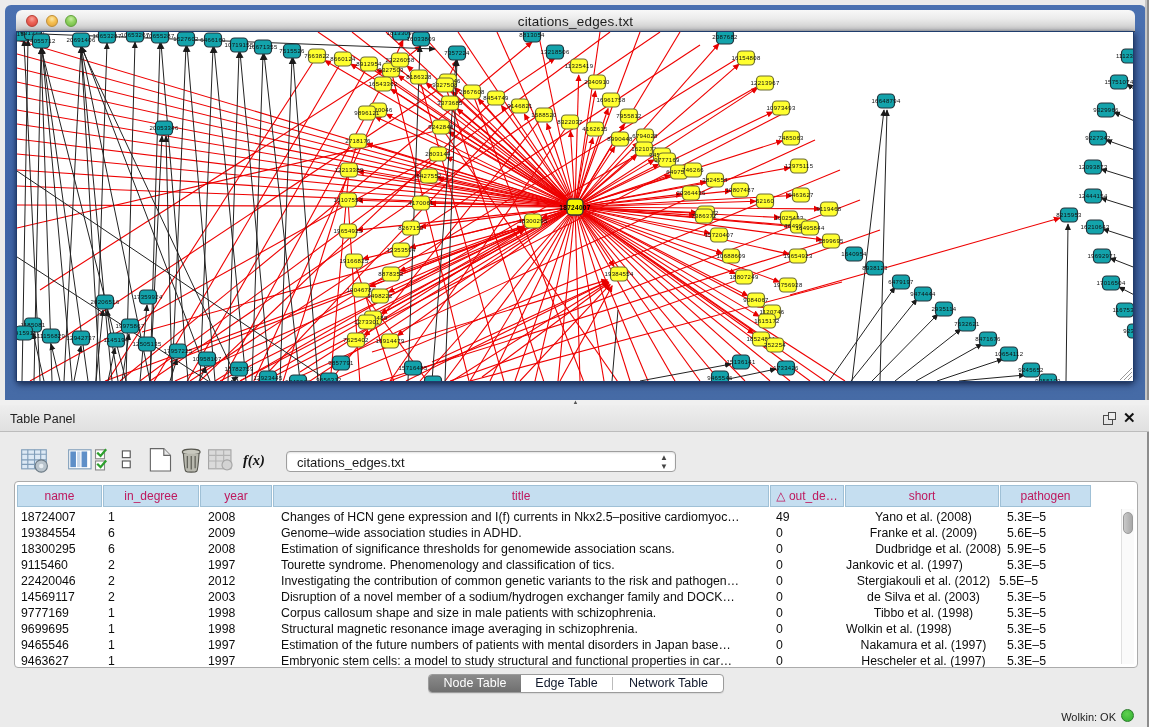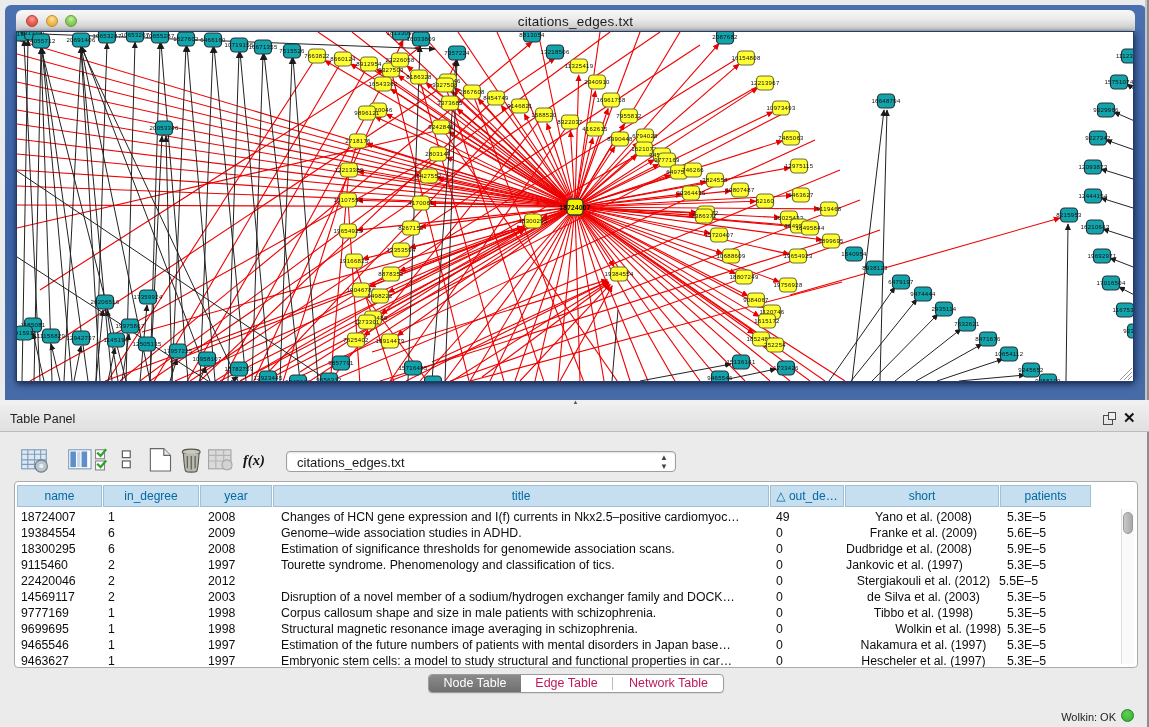--- a/index.html
+++ b/index.html
@@ -25,27 +25,27 @@
 .tpbar .txt{position:absolute;left:10px;top:7px;font-size:12.5px;color:#222}
 .floatico{position:absolute;left:1103px;top:412px;width:13px;height:13px}
 .closex{position:absolute;left:1123px;top:409px;font-size:15px;font-weight:bold;color:#111}
 .combo{position:absolute;left:286px;top:451px;width:390px;height:21px;background:#fff;
  border:1px solid #9e9e9e;border-radius:4px;box-shadow:inset 0 1px 2px rgba(0,0,0,.12);}
 .combo .ct{position:absolute;left:10px;top:3px;font-size:13px;color:#1a1a1a}
 .combo .ar{position:absolute;right:7px;top:1px;font-size:8px;color:#444;line-height:9px}
 .tbox{position:absolute;left:14px;top:481px;width:1124px;height:187px;background:#fff;
  border:1px solid #ababab;border-radius:4px;overflow:hidden}
 .thead{position:absolute;left:3px;top:3px;height:22px;background:#c5def0;border:1px solid #9fc0d6;
- font-size:12px;color:#0369a1;text-align:center;line-height:21px;overflow:hidden}
+ font-size:12px;color:#be185d;text-align:center;line-height:21px;overflow:hidden}
 .trow{position:absolute;font-size:12.3px;color:#0d0d0d;white-space:nowrap;overflow:hidden}
 .sbtrack{position:absolute;right:3px;top:27px;width:13px;height:155px;background:#fafafa;border-left:1px solid #e0e0e0}
 .sbthumb{position:absolute;right:4px;top:30px;width:10px;height:22px;background:linear-gradient(90deg,#c9c9c9,#a8a8a8);border:1px solid #999;border-radius:5px}
 .tabs{position:absolute;left:428px;top:674px;width:296px;height:19px;border:1px solid #9b9b9b;
  border-radius:4px;background:#fff;box-shadow:0 1px 1px rgba(0,0,0,.08)}
-.seg{position:absolute;top:0;height:17px;font-size:12.5px;line-height:17px;text-align:center;color:#be185d}
+.seg{position:absolute;top:0;height:17px;font-size:12.5px;line-height:17px;text-align:center;color:#0f172a}
 .seg.sel{background:linear-gradient(180deg,#8b8b8b,#6f6f6f);color:#fff;border-radius:3px 0 0 3px}
 .sep{position:absolute;top:2px;width:1px;height:13px;background:#bbb}
 .statustxt{position:absolute;left:1036px;top:711px;font-size:11px;color:#222;width:80px;text-align:right}
 .statusdot{position:absolute;left:1121px;top:709px;width:13px;height:13px;border-radius:50%;
  background:radial-gradient(circle at 45% 35%,#5fd14f,#2fae2f);border:1px solid #2a7b2a}
 </style></head><body>
 <div class="netwin">
 <div class="titlebar">
       <div class="tl r"></div>
       <div class="tl y"></div>
@@ -655,52 +655,53 @@
     <div class="ct">citations_edges.txt</div>
     <div class="ar">▲<br>▼</div>
   </div>
 <div class="tbox">
 <div class="thead" style="left:2px;width:85px">name</div>
 <div class="thead" style="left:88px;width:96px">in_degree</div>
 <div class="thead" style="left:185px;width:72px">year</div>
 <div class="thead" style="left:258px;width:496px">title</div>
 <div class="thead" style="left:755px;width:74px">△ out_de…</div>
 <div class="thead" style="left:830px;width:154px">short</div>
-<div class="thead" style="left:985px;width:91px">patients</div>
+<div class="thead" style="left:985px;width:91px">pathogen</div>
 <div class="trow" style="left:6px;top:28px;width:92px">18724007</div>
 <div class="trow" style="left:93px;top:28px;width:80px">1</div>
 <div class="trow" style="left:193px;top:28px;width:70px">2008</div>
 <div class="trow" style="left:266px;top:28px;width:492px">Changes of HCN gene expression and I(f) currents in Nkx2.5–positive cardiomyoc…</div>
 <div class="trow" style="left:761px;top:28px;width:70px">49</div>
 <div class="trow" style="left:831px;top:28px;width:155px;text-align:center">Yano et al. (2008)</div>
 <div class="trow" style="left:992px;top:28px;width:95px">5.3E–5</div>
 <div class="trow" style="left:6px;top:44px;width:92px">19384554</div>
 <div class="trow" style="left:93px;top:44px;width:80px">6</div>
 <div class="trow" style="left:193px;top:44px;width:70px">2009</div>
 <div class="trow" style="left:266px;top:44px;width:492px">Genome–wide association studies in ADHD.</div>
 <div class="trow" style="left:761px;top:44px;width:70px">0</div>
 <div class="trow" style="left:831px;top:44px;width:155px;text-align:center">Franke et al. (2009)</div>
 <div class="trow" style="left:992px;top:44px;width:95px">5.6E–5</div>
 <div class="trow" style="left:6px;top:60px;width:92px">18300295</div>
 <div class="trow" style="left:93px;top:60px;width:80px">6</div>
 <div class="trow" style="left:193px;top:60px;width:70px">2008</div>
 <div class="trow" style="left:266px;top:60px;width:492px">Estimation of significance thresholds for genomewide association scans.</div>
 <div class="trow" style="left:761px;top:60px;width:70px">0</div>
-<div class="trow" style="left:831px;top:60px;width:155px;text-align:left">Dudbridge et al. (2008)</div>
+<div class="trow" style="left:831px;top:60px;width:155px;text-align:right">Dudbridge et al. (2008)</div>
 <div class="trow" style="left:992px;top:60px;width:95px">5.9E–5</div>
 <div class="trow" style="left:6px;top:76px;width:92px">9115460</div>
 <div class="trow" style="left:93px;top:76px;width:80px">2</div>
 <div class="trow" style="left:193px;top:76px;width:70px">1997</div>
 <div class="trow" style="left:266px;top:76px;width:492px">Tourette syndrome. Phenomenology and classification of tics.</div>
 <div class="trow" style="left:761px;top:76px;width:70px">0</div>
 <div class="trow" style="left:831px;top:76px;width:155px;text-align:left">Jankovic et al. (1997)</div>
 <div class="trow" style="left:992px;top:76px;width:95px">5.3E–5</div>
 <div class="trow" style="left:6px;top:92px;width:92px">22420046</div>
 <div class="trow" style="left:93px;top:92px;width:80px">2</div>
 <div class="trow" style="left:193px;top:92px;width:70px">2012</div>
+<div class="trow" style="left:266px;top:92px;width:492px">Investigating the contribution of common genetic variants to the risk and pathogen…</div>
 <div class="trow" style="left:761px;top:92px;width:70px">0</div>
 <div class="trow" style="left:831px;top:92px;width:155px;text-align:center">Stergiakouli et al. (2012)</div>
 <div class="trow" style="left:984px;top:92px;width:95px">5.5E–5</div>
 <div class="trow" style="left:6px;top:108px;width:92px">14569117</div>
 <div class="trow" style="left:93px;top:108px;width:80px">2</div>
 <div class="trow" style="left:193px;top:108px;width:70px">2003</div>
 <div class="trow" style="left:266px;top:108px;width:492px">Disruption of a novel member of a sodium/hydrogen exchanger family and DOCK…</div>
 <div class="trow" style="left:761px;top:108px;width:70px">0</div>
 <div class="trow" style="left:831px;top:108px;width:155px;text-align:center">de Silva et al. (2003)</div>
 <div class="trow" style="left:992px;top:108px;width:95px">5.3E–5</div>
@@ -709,21 +710,21 @@
 <div class="trow" style="left:193px;top:124px;width:70px">1998</div>
 <div class="trow" style="left:266px;top:124px;width:492px">Corpus callosum shape and size in male patients with schizophrenia.</div>
 <div class="trow" style="left:761px;top:124px;width:70px">0</div>
 <div class="trow" style="left:831px;top:124px;width:155px;text-align:center">Tibbo et al. (1998)</div>
 <div class="trow" style="left:992px;top:124px;width:95px">5.3E–5</div>
 <div class="trow" style="left:6px;top:140px;width:92px">9699695</div>
 <div class="trow" style="left:93px;top:140px;width:80px">1</div>
 <div class="trow" style="left:193px;top:140px;width:70px">1998</div>
 <div class="trow" style="left:266px;top:140px;width:492px">Structural magnetic resonance image averaging in schizophrenia.</div>
 <div class="trow" style="left:761px;top:140px;width:70px">0</div>
-<div class="trow" style="left:831px;top:140px;width:155px;text-align:right">Wolkin et al. (1998)</div>
+<div class="trow" style="left:831px;top:140px;width:155px;text-align:left">Wolkin et al. (1998)</div>
 <div class="trow" style="left:992px;top:140px;width:95px">5.3E–5</div>
 <div class="trow" style="left:6px;top:156px;width:92px">9465546</div>
 <div class="trow" style="left:93px;top:156px;width:80px">1</div>
 <div class="trow" style="left:193px;top:156px;width:70px">1997</div>
 <div class="trow" style="left:266px;top:156px;width:492px">Estimation of the future numbers of patients with mental disorders in Japan base…</div>
 <div class="trow" style="left:761px;top:156px;width:70px">0</div>
 <div class="trow" style="left:831px;top:156px;width:155px;text-align:center">Nakamura et al. (1997)</div>
 <div class="trow" style="left:992px;top:156px;width:95px">5.3E–5</div>
 <div class="trow" style="left:6px;top:172px;width:92px">9463627</div>
 <div class="trow" style="left:93px;top:172px;width:80px">1</div>

